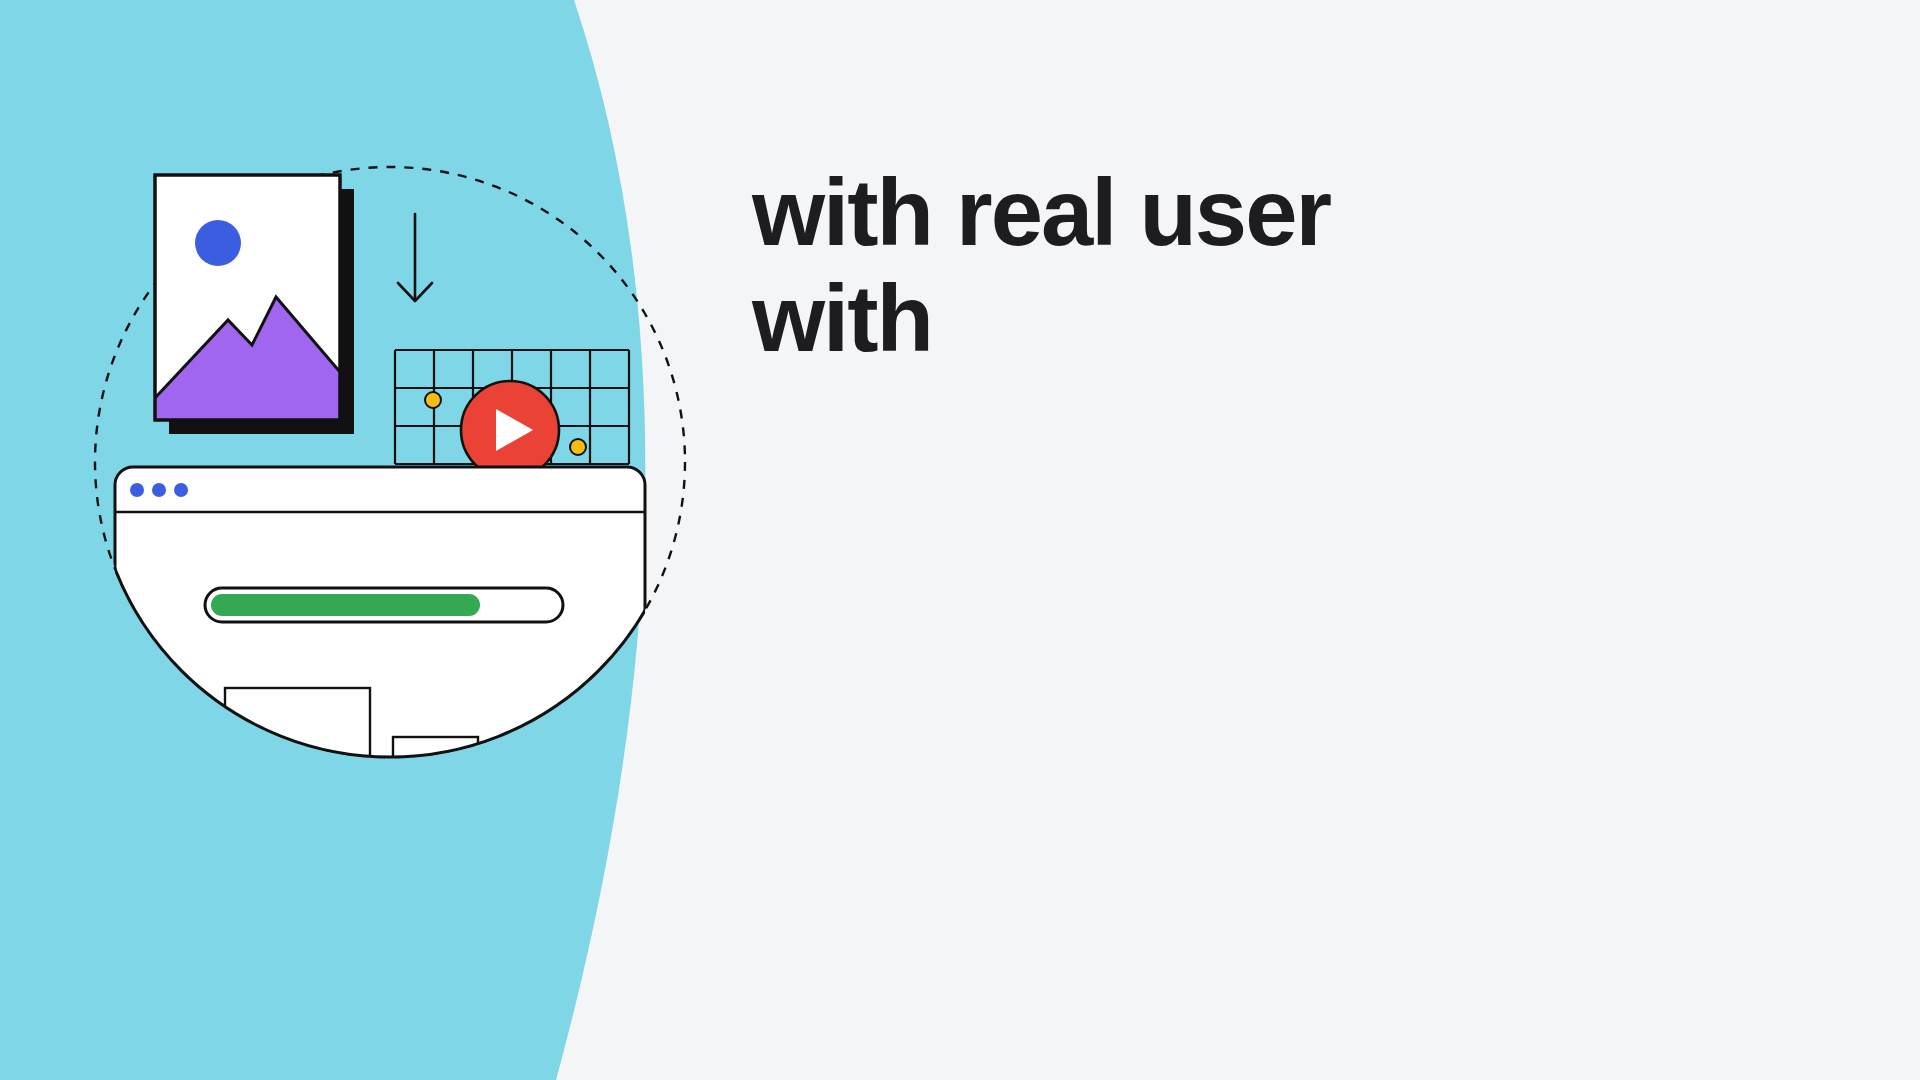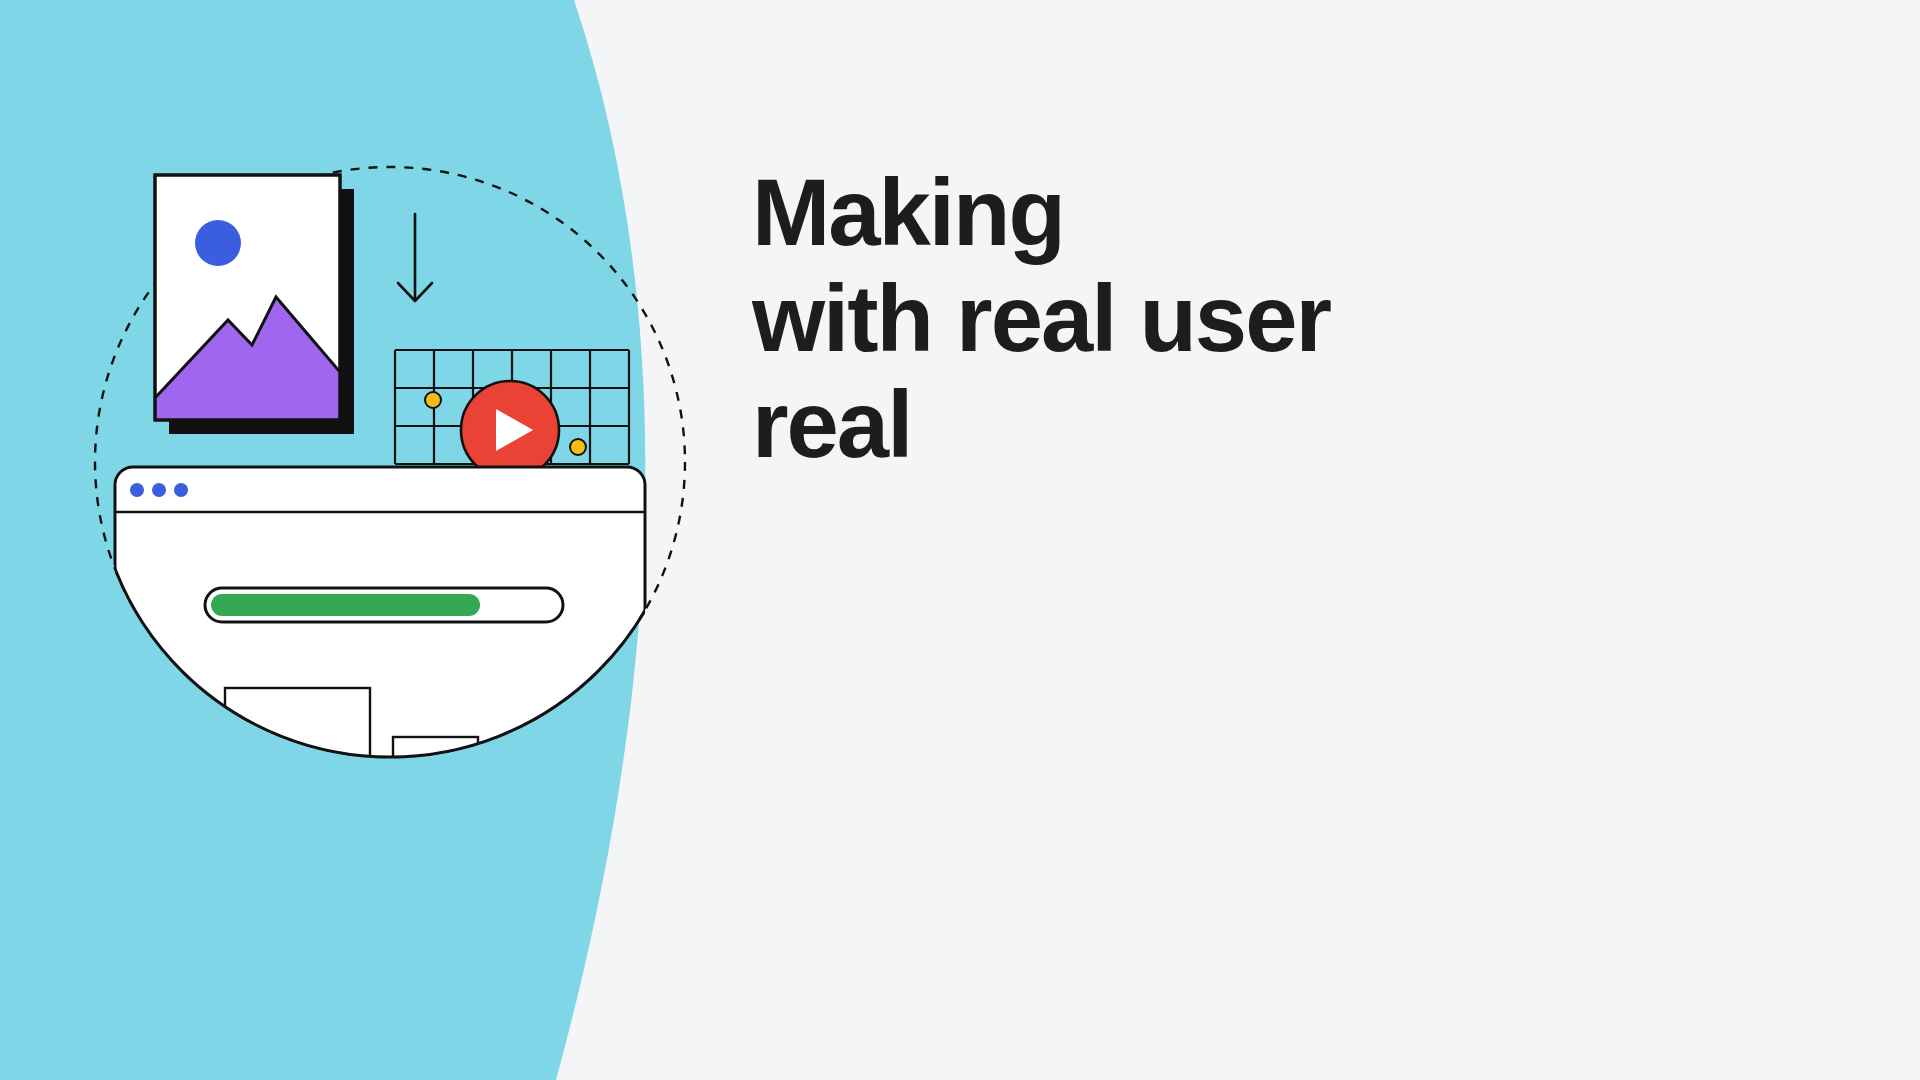--- a/index.html
+++ b/index.html
@@ -95,16 +95,15 @@
     <rect x="145" y="548" width="145" height="80" fill="none" stroke="#111111" stroke-width="2.4"></rect>
     <rect x="313" y="597" width="85" height="62" fill="none" stroke="#111111" stroke-width="2.4"></rect>
   </g>
 
   <g clip-path="url(#browserClip)">
     <circle cx="310" cy="322" r="295" fill="none" stroke="#111111" stroke-width="3"></circle>
   </g>
 </svg>
 
 <h1 class="hero-title">
-  <span class="line">Making</span>
   <span class="line">with real user</span>
-  <span class="line">real</span>
+  <span class="line">with</span>
 </h1>
 
 </body></html>

